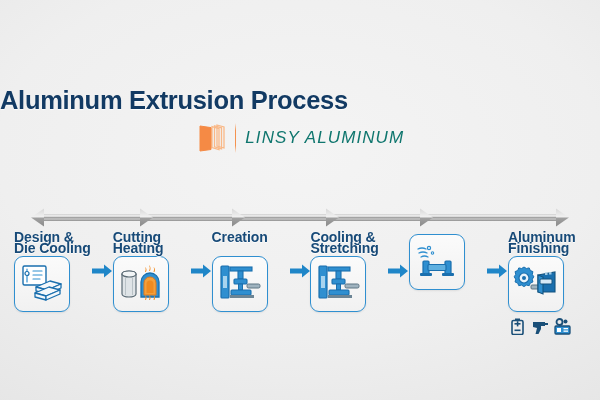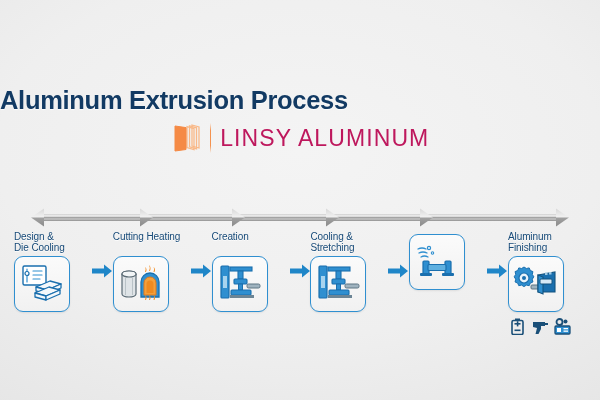--- a/index.html
+++ b/index.html
@@ -26,35 +26,36 @@
   #logo {
     position:absolute; top:122px; left:0; width:600px;
     display:flex; align-items:center; justify-content:center; gap:9px;
   }
   #logo-mark { width:30px; height:32px; position:relative; }
   #logo-divider {
     width:1.5px; height:30px;
     background:linear-gradient(to bottom, rgba(244,146,79,0), #f4924f 25%, #f4924f 75%, rgba(244,146,79,0));
   }
   #logo-text {
-    font-size:23px; font-weight:normal; letter-spacing:1.1px;
-    color:#be185d;
+    font-size:17px; font-weight:normal; letter-spacing:1.1px;
+    color:#0f766e;
+    font-style:italic;
   }
 
   
   #timeline { position:absolute; left:0; top:206px; width:600px; height:24px; }
 
   
   #steps {
     position:absolute; left:14px; top:232px; width:572px;
     display:flex; align-items:flex-start; justify-content:space-between;
   }
   .step { width:78px; position:relative; }
   .step-label {
-    font-size:10px; font-weight:normal; color:#174a78;
+    font-size:14px; font-weight:bold; color:#174a78;
     line-height:10.5px; letter-spacing:-0.1px;
     height:22px;
     text-shadow:0 1px 0 rgba(255,255,255,.8);
   }
   .step-box {
     width:56px; height:56px; margin-top:2px;
     border:1.6px solid #2f8fd0; border-radius:9px;
     background:linear-gradient(to bottom,#fbfbfb,#f1f1f1);
     display:flex; align-items:center; justify-content:center;
     box-shadow:0 1px 2px rgba(0,0,0,.08);

